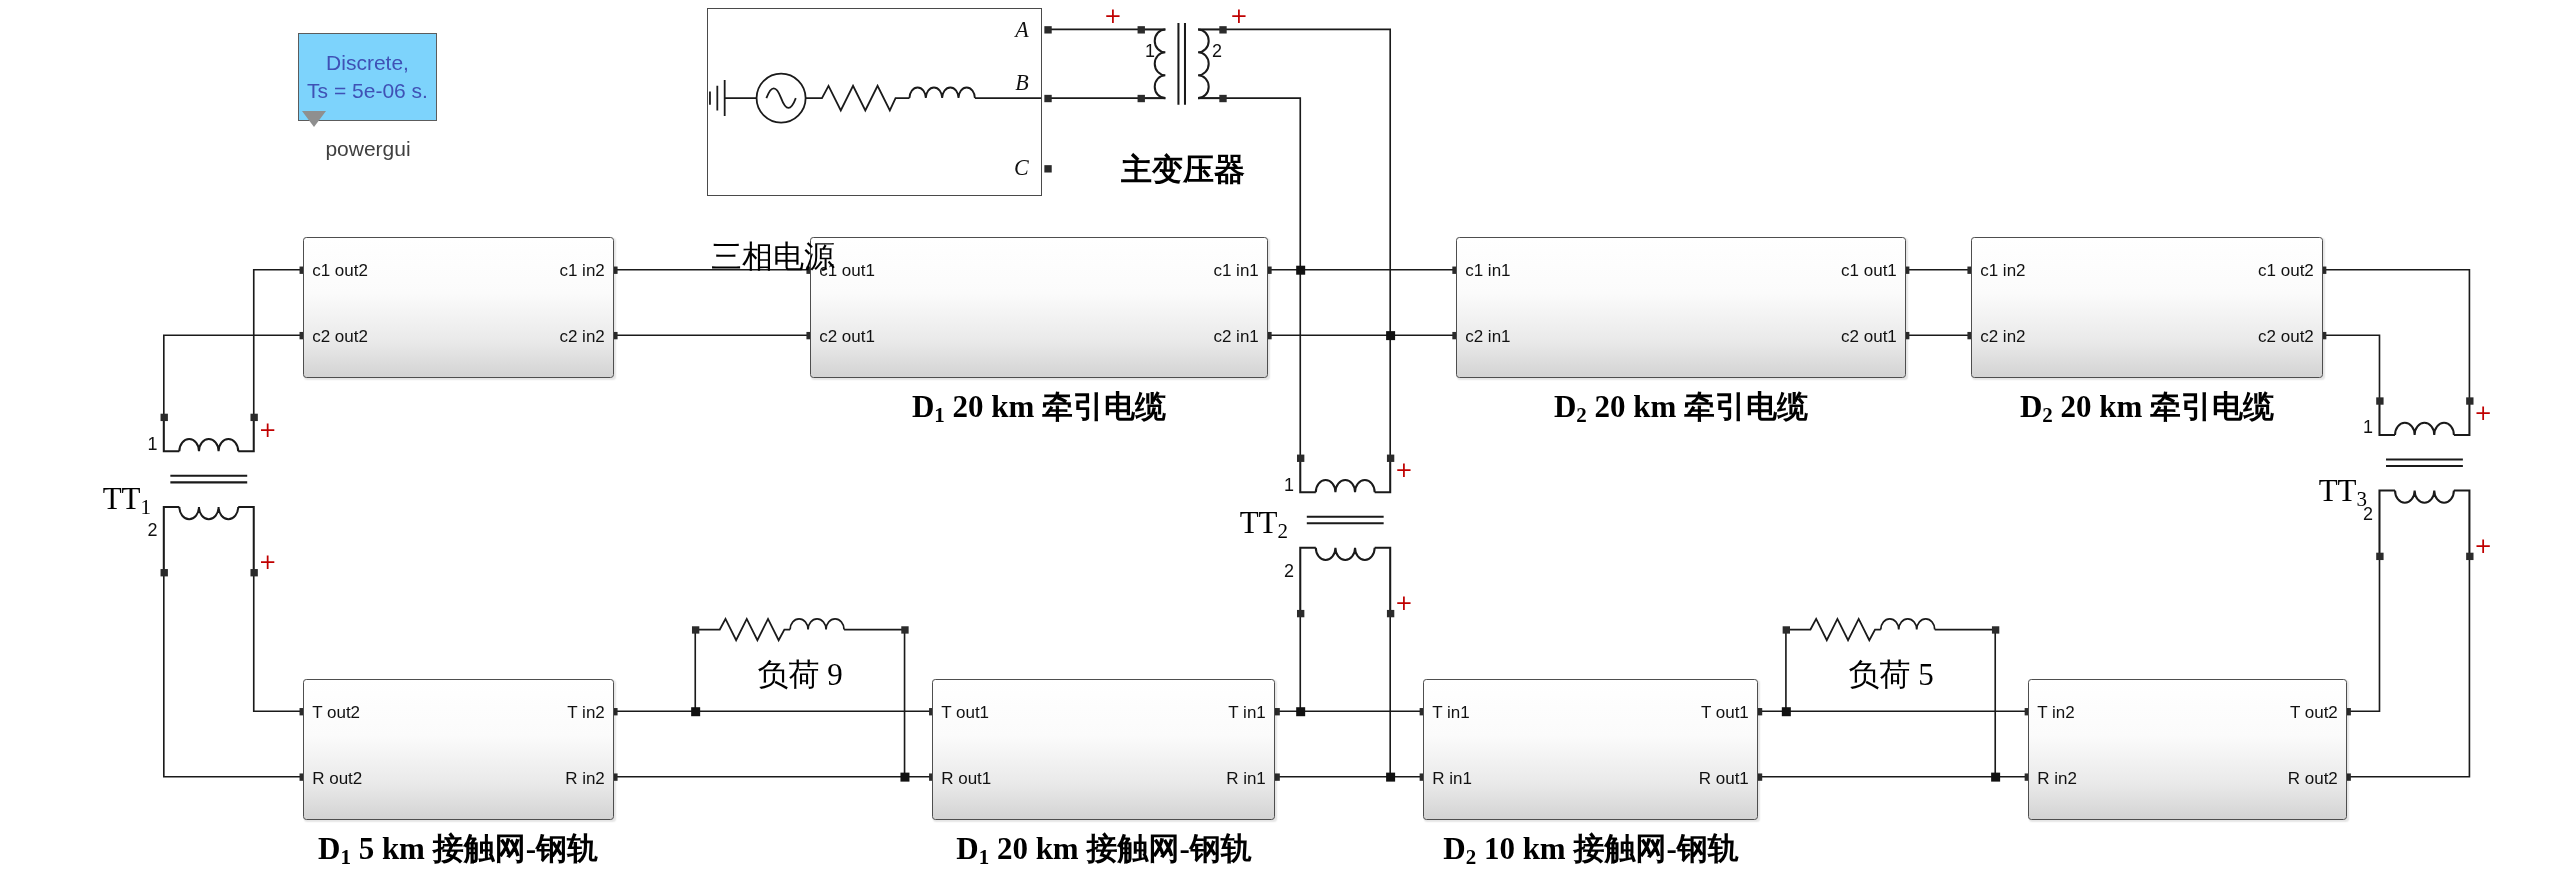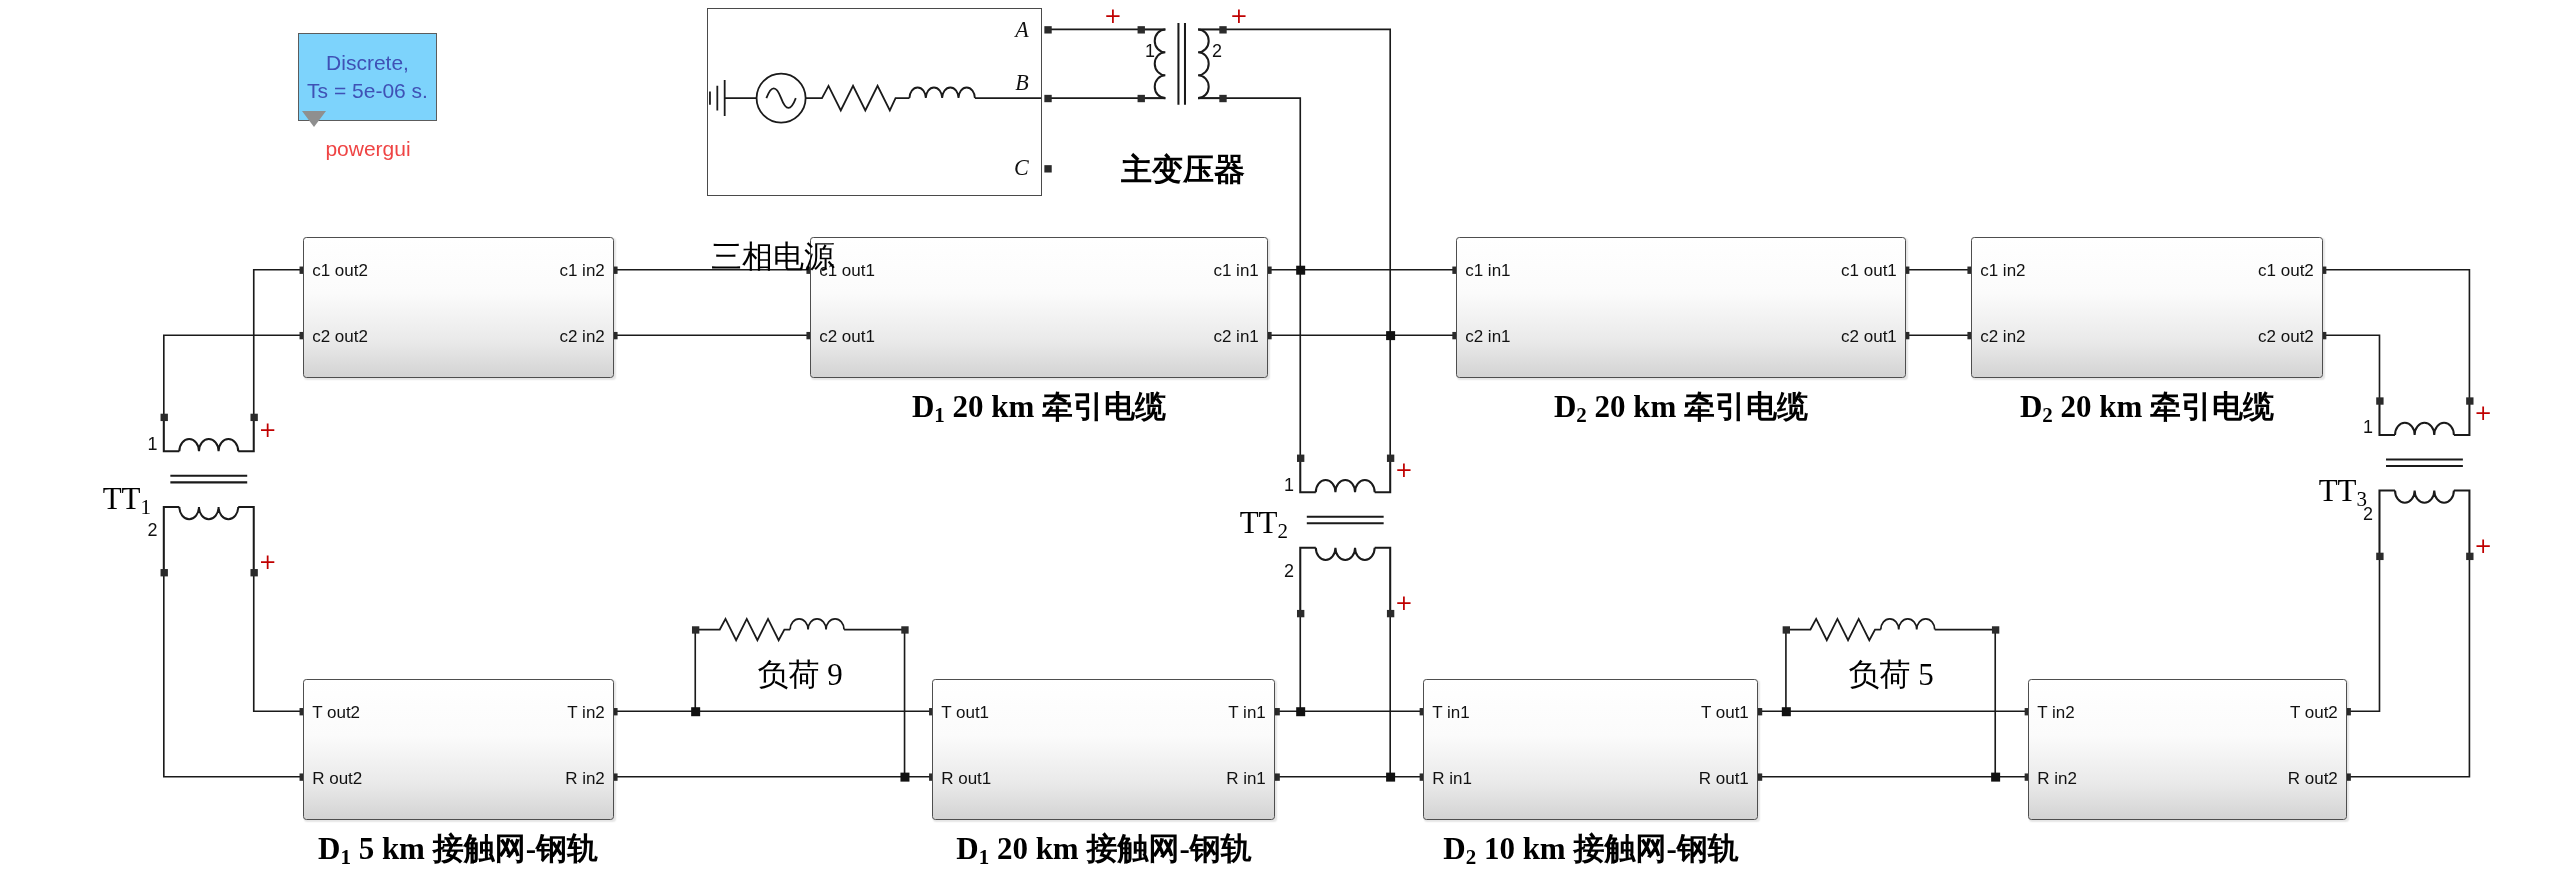--- a/index.html
+++ b/index.html
@@ -21,21 +21,21 @@
   .sub{font-size:21px;vertical-align:-4.9px;}
   .source-block{position:absolute;z-index:0;box-sizing:border-box;left:707px;top:8.2px;width:335px;height:188px;
                 border:1.6px solid #4a4a4a;background:#ffffff;}
   .powergui{position:absolute;z-index:2;box-sizing:border-box;left:298px;top:33px;width:139px;height:88px;
             border:1.6px solid #5c5c5c;background:#7dd3fc;display:flex;flex-direction:column;
             align-items:center;justify-content:center;}
   .pg-line{font:21px/28px "Liberation Sans","DejaVu Sans",sans-serif;color:#3f51b5;text-align:center;}
   .pg-tri{position:absolute;left:3.3px;bottom:-6.5px;width:0;height:0;
           border-left:12.3px solid transparent;border-right:12.3px solid transparent;border-top:16.4px solid #8f8f8f;}
   .caption-sans{position:absolute;z-index:2;transform:translateX(-50%);white-space:nowrap;
-                font:21px "Liberation Sans","DejaVu Sans",sans-serif;color:#ef4444;}
+                font:21px "Liberation Sans","DejaVu Sans",sans-serif;color:#404040;}
   
   .term-label{font:italic 27px "Liberation Serif","DejaVu Serif",serif;fill:#111;}
   .wnum{font:22px "Liberation Sans","DejaVu Sans",sans-serif;fill:#111;}
   .pol{font:26px "DejaVu Sans","Liberation Sans",sans-serif;fill:#c00000;}
 </style>
 </head>
 <body>
 
 <div class="canvas">
 

